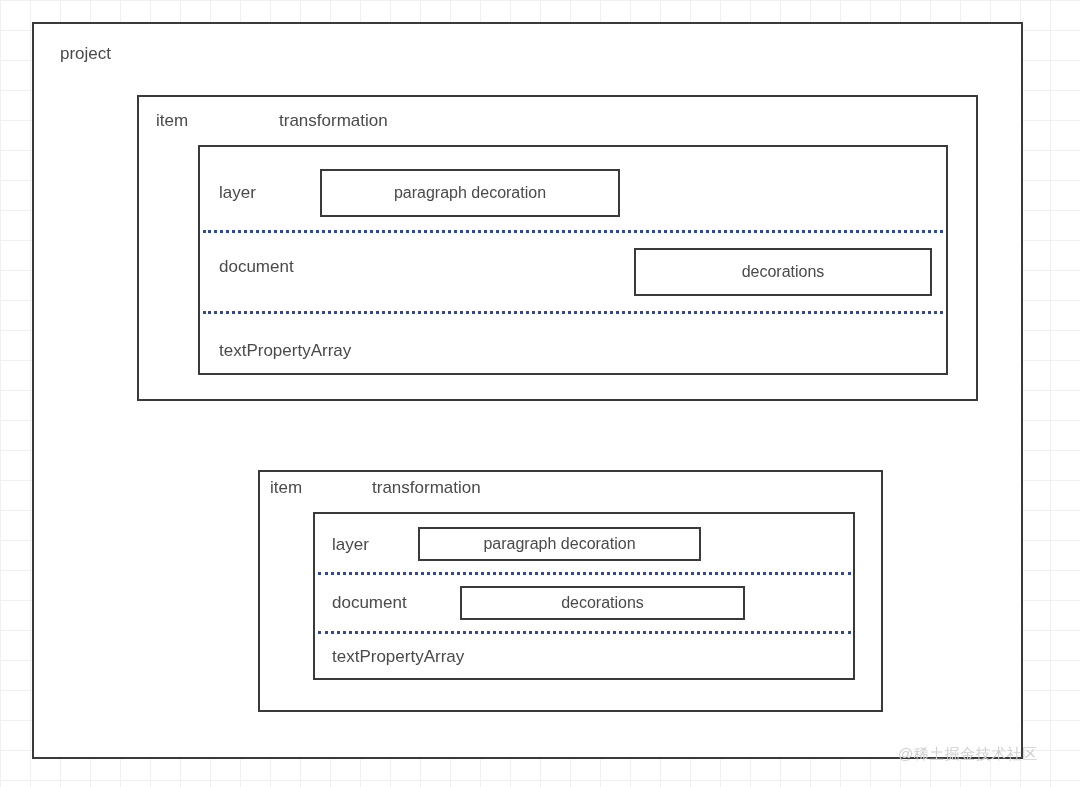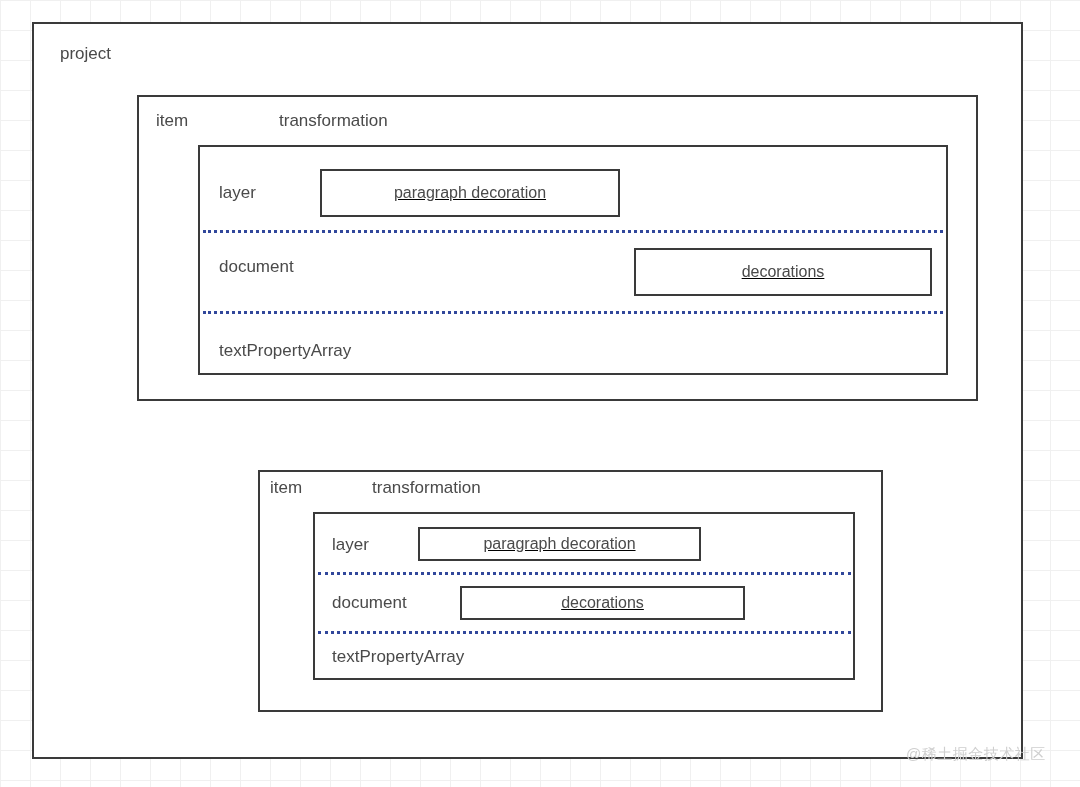--- a/index.html
+++ b/index.html
@@ -40,21 +40,20 @@
     border: 2.5px solid #3a3a3a;
   }
   .doc-box {
     border: 2.5px solid #3a3a3a;
   }
   .chip {
     border: 2.5px solid #3a3a3a;
     display: flex;
     align-items: center;
     justify-content: center;
-    text-decoration: underline;
   }
 
   .label {
     position: absolute;
     color: #4a4a4a;
     white-space: nowrap;
     font-weight: 400;
   }
 
   .chip-label {
@@ -132,15 +131,15 @@
   <div class="label" style="left:332px; top:593px; font-size:17px;">document</div>
 
   <div class="box chip" style="left:460px; top:586px; width:285px; height:34px;">
     <span class="chip-label">decorations</span>
   </div>
 
   <div class="divider" style="left:318px; top:631px; width:533px;"></div>
 
   <div class="label" style="left:332px; top:647px; font-size:17px;">textPropertyArray</div>
 
-  <div class="watermark" style="left:898px; top:745px;margin-left:8px;">@稀土掘金技术社区</div>
+  <div class="watermark" style="left:898px; top:745px;">@稀土掘金技术社区</div>
 
 </div>
 
 </body></html>

